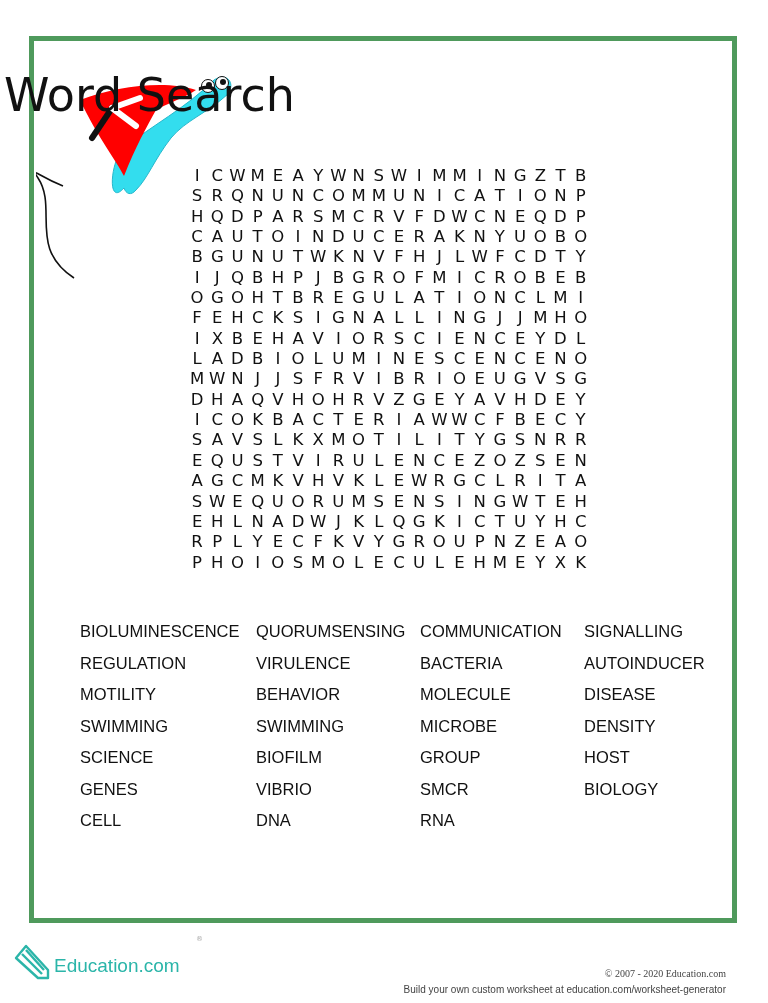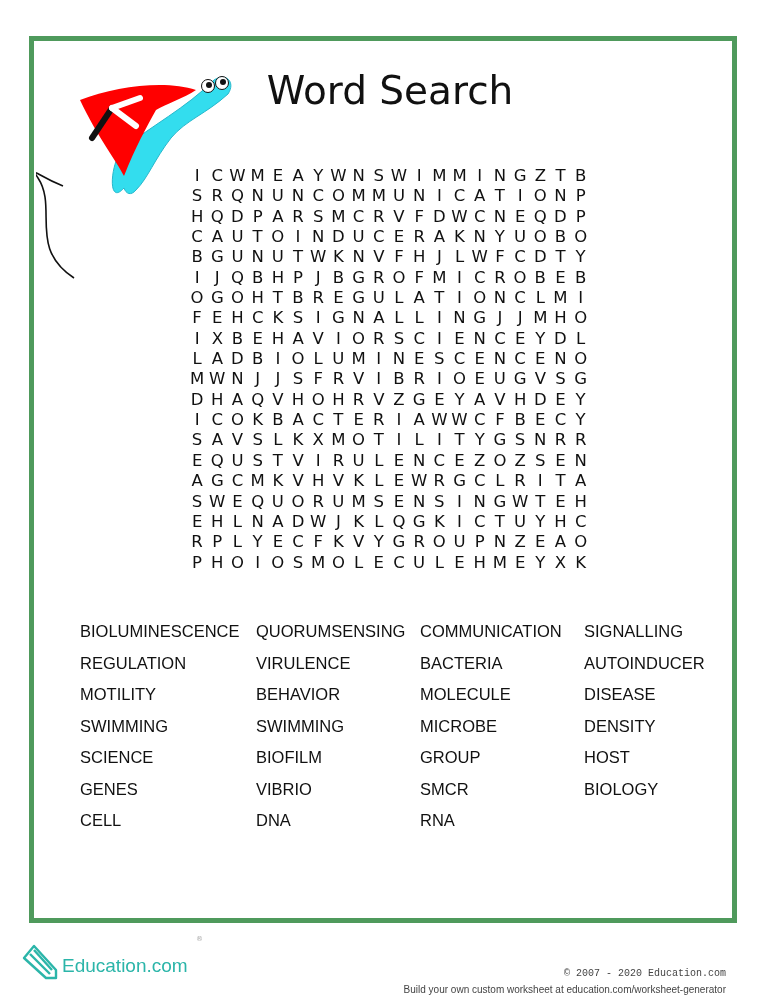--- a/index.html
+++ b/index.html
@@ -5,49 +5,49 @@
   html, body { margin: 0; padding: 0; }
   body {
     width: 768px; height: 1003px; background: #ffffff; position: relative; overflow: hidden;
     font-family: "DejaVu Sans", sans-serif; color: #111;
   }
   .frame {
     position: absolute; left: 29px; top: 36px; width: 698px; height: 877px;
     border: 5px solid #4f9a5c; box-sizing: content-box;
   }
   .title {
-    position: absolute; left: 0; top: 68px; width: 768px; text-align: center;
-    font-family: "DejaVu Sans", sans-serif; font-size: 39px; color: #111; letter-spacing: 0px;
-    padding-left: 12px; box-sizing: border-box;
+    position: absolute; left: 0; top: 68px; width: 768px; 
+    font-family: "DejaVu Sans", sans-serif; font-size: 46px; color: #111; letter-spacing: 0px;
+    padding-left: 4px; box-sizing: border-box;
   }
   .mascot { position: absolute; left: 36px; top: 68px; width: 210px; height: 220px; }
   .grid {
     position: absolute; left: 187px; top: 166px; width: 404px;
     font-family: "DejaVu Sans", sans-serif; font-size: 16.5px; line-height: 20.35px; color: #111;
   }
   .grid-row { display: flex; height: 20.35px; }
   .grid-cell { width: 20.2px; text-align: center; flex: none; }
   .wordlist {
     position: absolute; left: 80px; top: 620px; width: 650px;
     display: grid; grid-template-columns: 176px 164px 164px 150px; row-gap: 0;
     font-family: Liberation Sans, sans-serif; font-size: 16.5px;
   }
   .word { height: 31.5px; line-height: 22px; white-space: nowrap; }
-  .footer-logo { position: absolute; left: 20px; top: 940px; width: 180px; height: 44px; }
+  .footer-logo { position: absolute; left: 12px; top: 940px; width: 180px; height: 44px; }
   .logo-text {
     position: absolute; left: 42px; top: 15px; font-family: "Liberation Sans", sans-serif;
     font-size: 19px; color: #2bb5a9;
   }
   .reg { position: absolute; left: 196px; top: 935px; font-size: 7px; color: #aaa; }
   .footer-cta {
     position: absolute; right: 42px; top: 984px; font-family: "Liberation Sans", sans-serif;
     font-size: 10px; color: #444; text-align: right;
   }
   .footer-copy {
-    position: absolute; right: 42px; top: 968px; font-family: Liberation Mono, monospace;
+    position: absolute; right: 42px; top: 968px; font-family: Liberation Serif, serif;
     font-size: 10px; color: #444; text-align: right;
   }
 </style>
 </head>
 <body>
 
 <div class="frame"></div>
 
 <svg class="mascot" viewBox="0 0 210 220">
   <path d="M66 230 C 20 200, 50 160, 30 130 C 22 118 30 128 55 138" fill="none" stroke="#111" stroke-width="1.6" transform="translate(-28,-20)"></path>

